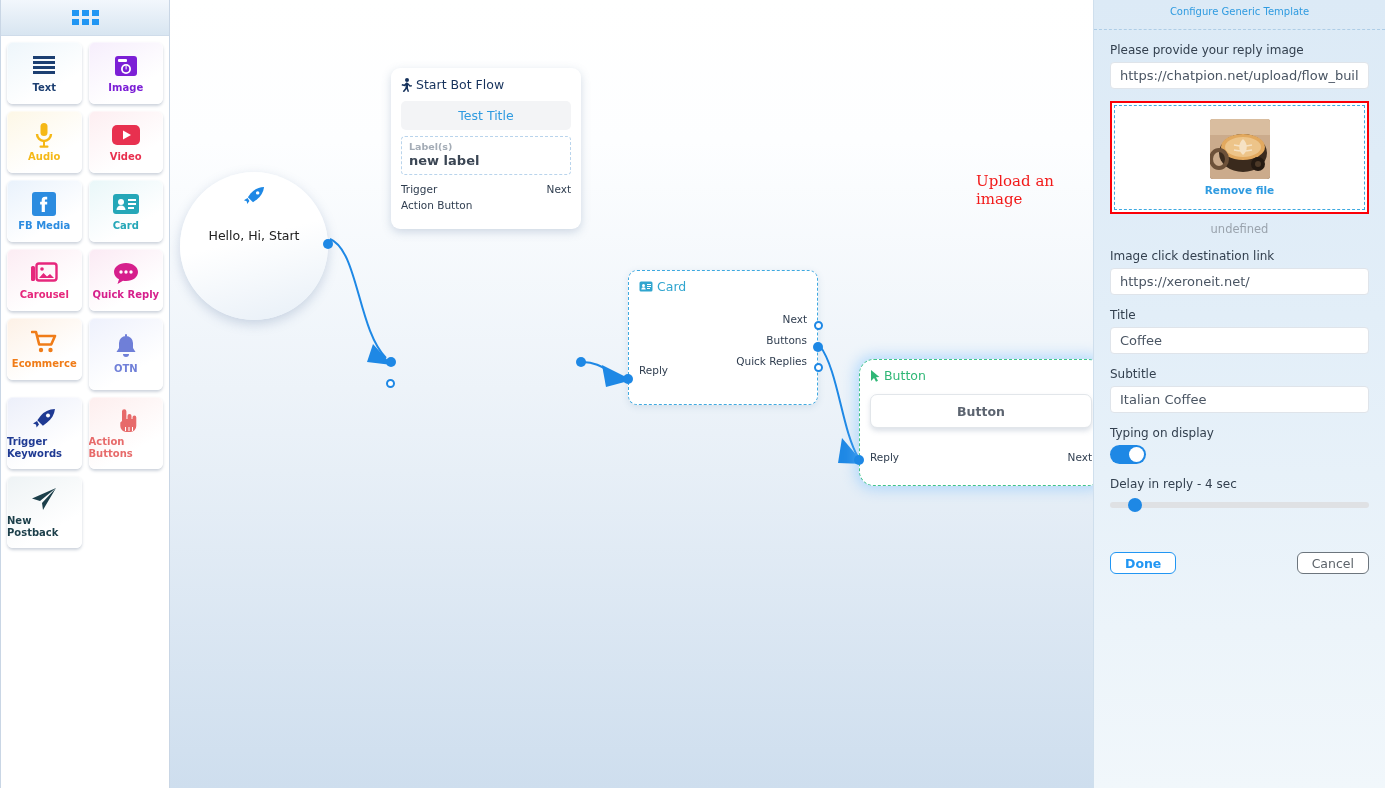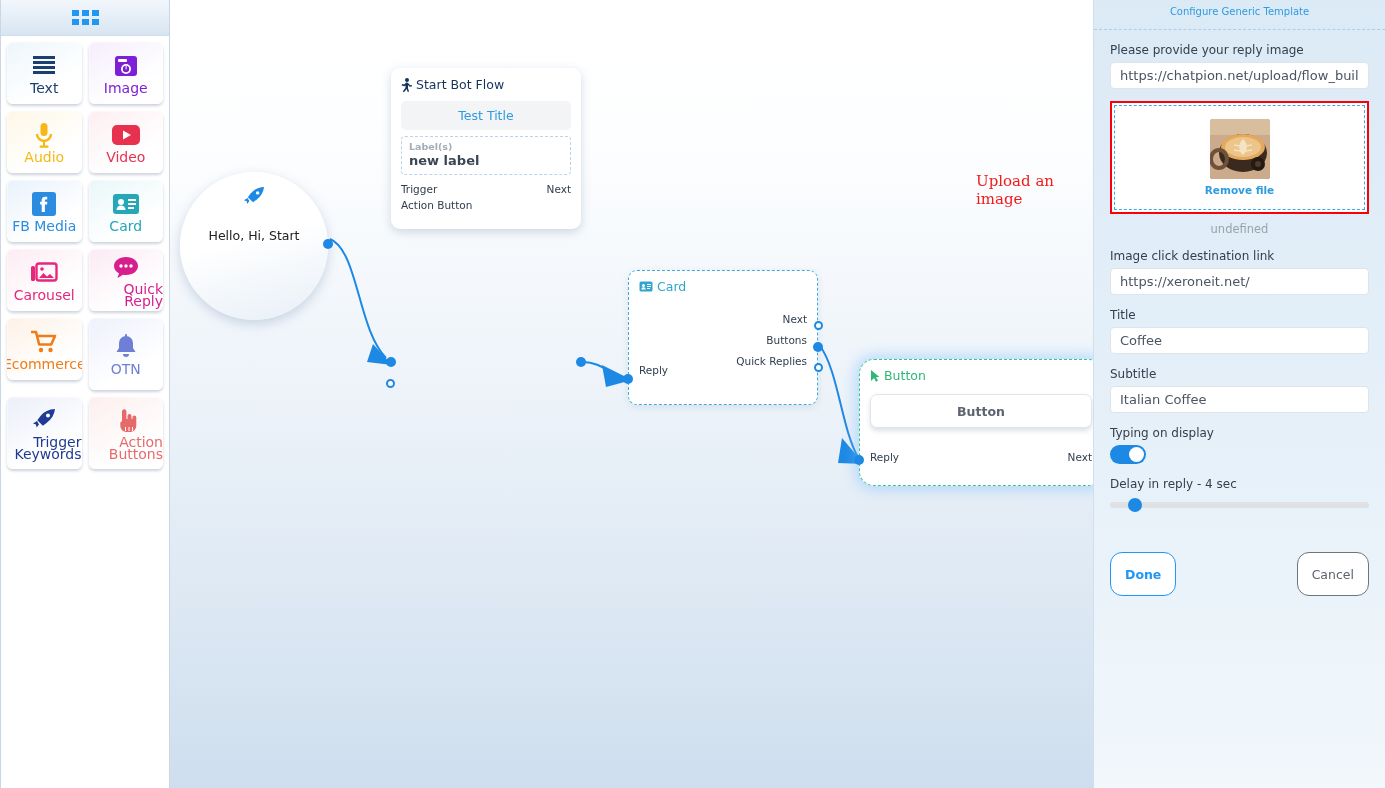--- a/index.html
+++ b/index.html
@@ -42,22 +42,22 @@
     height: 62px;
     border-radius: 6px;
     display: flex; flex-direction: column;
     align-items: center; justify-content: center;
     box-shadow: 0 2px 3px rgba(90,110,140,.30), 0 0 0 1px rgba(255,255,255,.4) inset;
     cursor: pointer;
     overflow: hidden;
   }
   .tile .ico { height: 28px; display:flex; align-items:center; justify-content:center; }
   .tile .lbl {
-    font-size: 14px; font-weight: normal; line-height: 12px;
-    text-align:right; margin-top:2px;
+    font-size: 10px; font-weight: bold; line-height: 12px;
+    text-align:left; margin-top:2px;
   }
   .tile.tall { height: 72px; }
   svg { display:block; }
 
   
   #canvas {
     position: absolute; left: 170px; top: 0;
     width: 923px; height: 788px;
     background: linear-gradient(180deg,#ffffff 0%, #fdfeff 18%, #eaf1f8 55%, #cedeee 100%);
     overflow: hidden;
@@ -181,21 +181,21 @@
     position:relative; cursor:pointer; margin-top:4px;
   }
   .toggle .knob { position:absolute; right:2px; top:2px; width:15px; height:15px; border-radius:50%; background:#fff; }
 
   .slider { margin-top:7px; position:relative; height:14px; }
   .slider .track { position:absolute; left:0; right:0; top:4px; height:6px; border-radius:3px; background:#dfe1e4; }
   .slider .thumb { position:absolute; left:18px; top:0; width:14px; height:14px; border-radius:50%; background:#1e88e5; }
 
   .rp-actions { margin-top:40px; position:relative; height:34px; }
   .btn {
-    position:absolute; height:44px; min-width:59px; border-radius:12px; background:#fff;
+    position:absolute; height:22px; min-width:59px; border-radius:6px; background:#fff;
     font-size:12.5px; font-weight:bold; display:flex; align-items:center; justify-content:center;
     cursor:pointer; padding: 0 14px;
   }
   #done-btn { left:0; border:1px solid #2196f3; color:#2196f3; }
   #cancel-btn { right:0; border:1px solid #6c757d; color:#5c636a; font-weight:normal; }
 </style>
 </head>
 <body>
 
 <div id="app">
@@ -351,20 +351,28 @@
           <g stroke="#ffffff" stroke-width="1">
                 <line x1="11.5" y1="20" x2="11.5" y2="24"></line>
                 <line x1="15" y1="20" x2="15" y2="24"></line>
                 <line x1="18.5" y1="20" x2="18.5" y2="24"></line>
               </g>
             </svg>
         </span>
         <span class="lbl" style="color:#e76a6a; white-space:pre-line">Action Buttons</span>
       </div>
 
+      <div class="tile tall" style="background:linear-gradient(150deg,#eef3f5 0%,#ffffff 70%)">
+        <span class="ico">
+          <svg width="26" height="24" viewBox="0 0 26 24">
+          <path d="M25 1 L1 11.5 l8 2.6 z M25 1 L11 16 l1 7 3.2 -5.6 z" fill="#1c3f4a"></path>
+            </svg>
+        </span>
+        <span class="lbl" style="color:#1c3f4a">New Postback</span>
+      </div>
 
     </div>
   </div>
 
   <div id="canvas">
 
     <svg id="edges">
 
       <path d="M160,239 C188,250 188,330 216,358" stroke="#1e88e5" stroke-width="2" fill="none"></path>
       <path d="M203,344 L222,365 L197,362 Z" fill="#1e88e5"></path>

